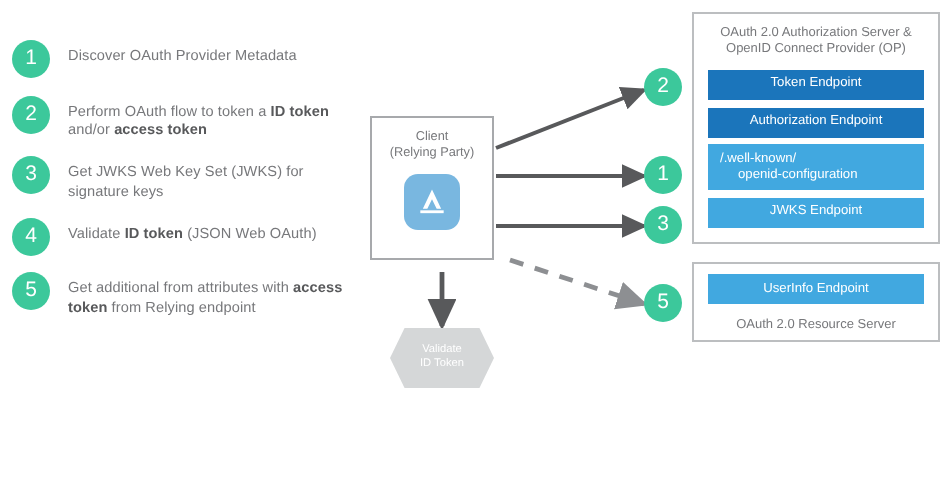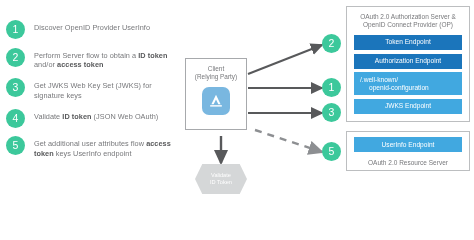--- a/index.html
+++ b/index.html
@@ -187,49 +187,49 @@
   <line x1="255" y1="130" x2="322" y2="152" stroke="#8d8f92" stroke-width="2.4" stroke-dasharray="7,6" marker-end="url(#ahd)"></line>
 
   <line x1="221" y1="136" x2="221" y2="163" stroke="#58595b" stroke-width="2.4" marker-end="url(#ahv)"></line>
 </svg>
 
 <div class="steps">
 
   <div class="step">
     <div class="step-badge">1</div>
     <div class="step-text">
-      <span>Discover OpenID Provider UserInfo</span>
+      <span>Discover OAuth Provider Metadata</span>
     </div>
   </div>
 
   <div class="step">
     <div class="step-badge">2</div>
     <div class="step-text">
-      <span>Perform Server flow to obtain a </span><b>ID token</b><span> and/or </span><b>access token</b>
+      <span>Perform OAuth flow to token a </span><b>ID token</b><span> and/or </span><b>access token</b>
     </div>
   </div>
 
   <div class="step">
     <div class="step-badge">3</div>
     <div class="step-text">
       <span>Get JWKS Web Key Set (JWKS) for signature keys</span>
     </div>
   </div>
 
   <div class="step">
     <div class="step-badge">4</div>
     <div class="step-text">
       <span>Validate </span><b>ID token</b><span> (JSON Web OAuth)</span>
     </div>
   </div>
 
   <div class="step">
     <div class="step-badge">5</div>
     <div class="step-text">
-      <span>Get additional user attributes flow </span><b>access token</b><span> keys UserInfo endpoint</span>
+      <span>Get additional from attributes with </span><b>access token</b><span> from Relying endpoint</span>
     </div>
   </div>
 
 </div>
 
 <div class="client-box">
   <div class="client-title">Client</div>
   <div class="client-title">(Relying Party)</div>
   <div class="client-icon">
     <svg width="20" height="20" viewBox="0 0 24 24" xmlns="http://www.w3.org/2000/svg">

